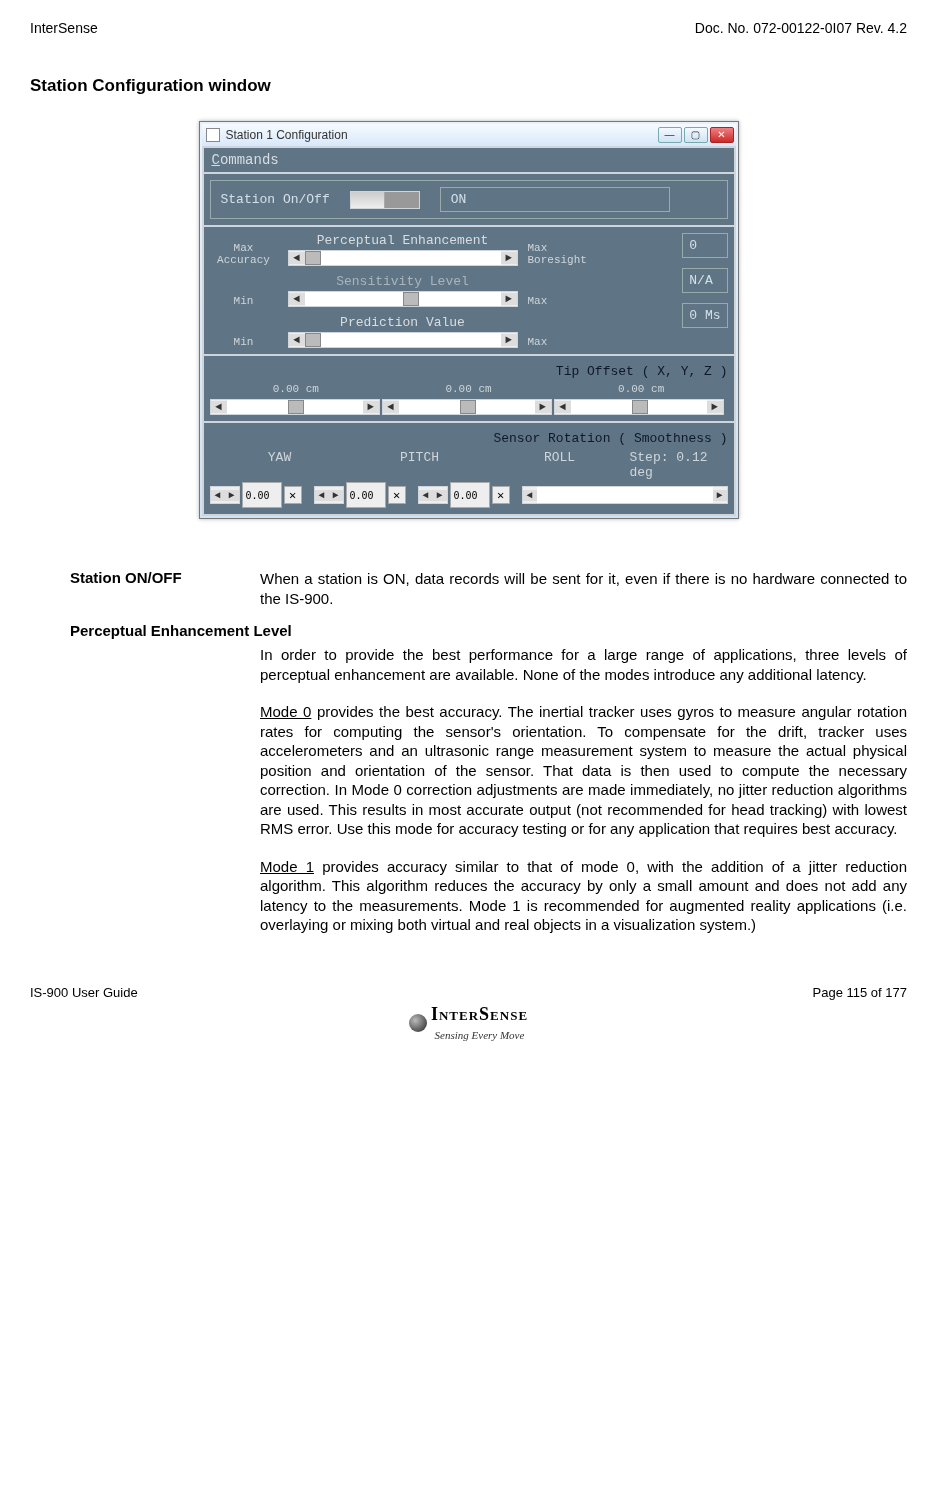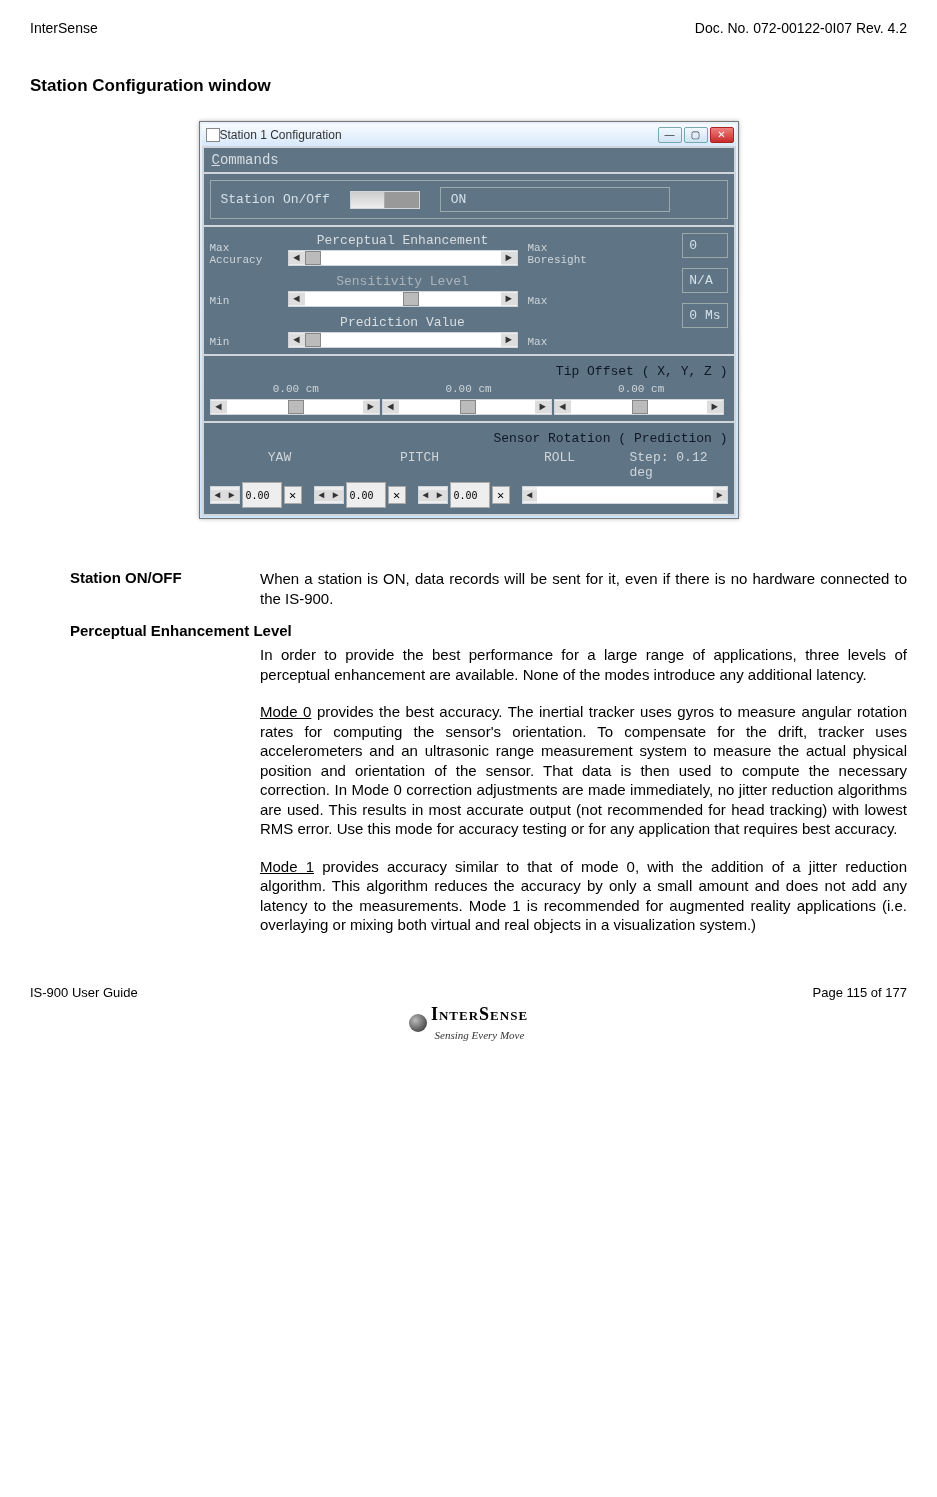--- a/index.html
+++ b/index.html
@@ -31,21 +31,21 @@
     background: linear-gradient(#e9f2fb,#cfe3f7);
     padding: 2px;
     box-shadow: 0 0 4px rgba(0,0,0,.3);
   }
   .titlebar {
     display:flex; align-items:center; justify-content:space-between;
     height:22px; padding:0 2px 0 4px;
     font-size:12px; color:#333;
     background: linear-gradient(#f7fbff,#d7e8fb);
   }
-  .titlebar .title { display:flex; }
+  .titlebar .title { display:flex; gap:6px; }
   .win-icon { width:14px; height:14px; border:1px solid #888; background:#fff; }
   .win-buttons { display:flex; gap:2px; }
   .win-btn {
     width:24px; height:16px; border:1px solid #7aa; border-radius:2px;
     background:linear-gradient(#f3f9ff,#cfe3f5);
     display:flex; align-items:center; justify-content:center;
     font-size:10px; line-height:1;
   }
   .win-btn.close { background:linear-gradient(#f08080,#c92a2a); border-color:#a22; color:#fff; }
 
@@ -56,21 +56,21 @@
     font-size:13px;
   }
   .panel { border:2px solid #cfd5da; padding:6px; }
   .panel + .panel { border-top:none; }
   .menu-bar {
     border:2px solid #cfd5da; border-bottom:none;
     padding:4px 8px; font-size:14px;
     color:#d9dde0;
   }
   .row { display:flex; align-items:center; gap:10px; }
-  .label-col { width:68px; font-size:11px; text-align:left; color:#cfd5da; }
+  .label-col { width:68px; font-size:11px; text-align:center; color:#cfd5da; }
   .right-col { width:80px; font-size:11px; text-align:left; color:#cfd5da; }
   .val-col {
     border:1px solid #9aa;
     padding:4px 6px; color:#d3e0e9; font-size:13px;
     min-width:36px;
   }
   .station-onoff {
     display:flex; align-items:center; gap:20px;
     border:1px solid #9aa; padding:6px 10px;
     color:#d3e0e9;
@@ -255,21 +255,21 @@
             <div class="arrow">◄</div>
             <div class="track">
               <div class="thumb" style="left:45%;"></div>
             </div>
             <div class="arrow">►</div>
           </div>
       </div>
     </div>
 
     <div class="panel">
-      <div class="sub-title">Sensor Rotation ( Prediction )</div>
+      <div class="sub-title">Sensor Rotation ( Smoothness )</div>
       <div class="axis-lbls">
         <span style="width:140px;">YAW</span>
         <span style="width:140px;">PITCH</span>
         <span style="width:140px;">ROLL</span>
         <span style="flex:1; text-align:left;">Step: 0.12 deg</span>
       </div>
       <div class="sensor-row">
         <div class="mini-hslider">
             <div class="arrow">◄</div>
             <div class="arrow">►</div>

